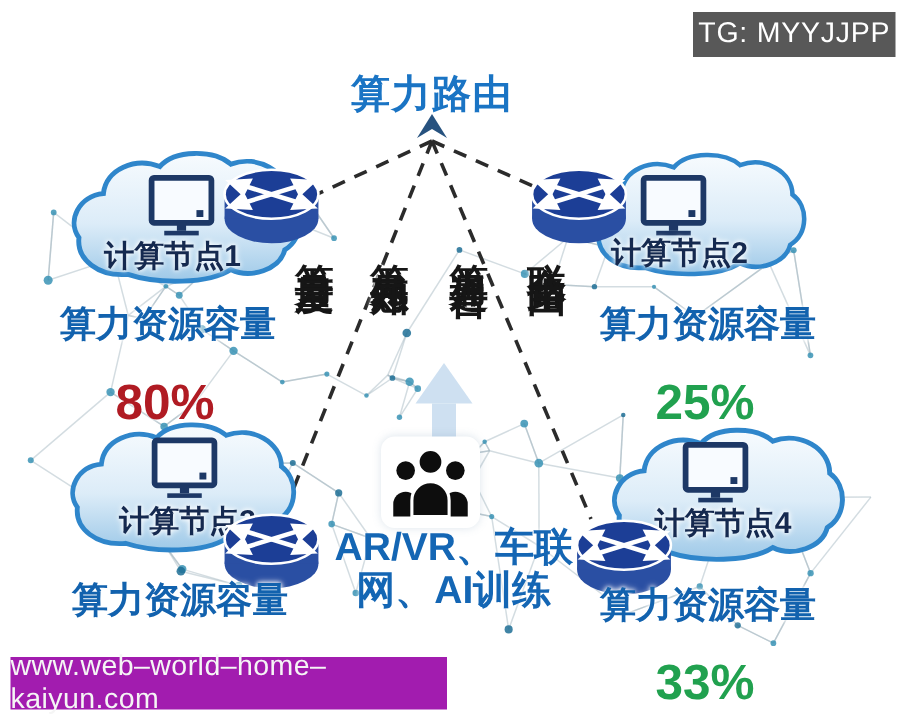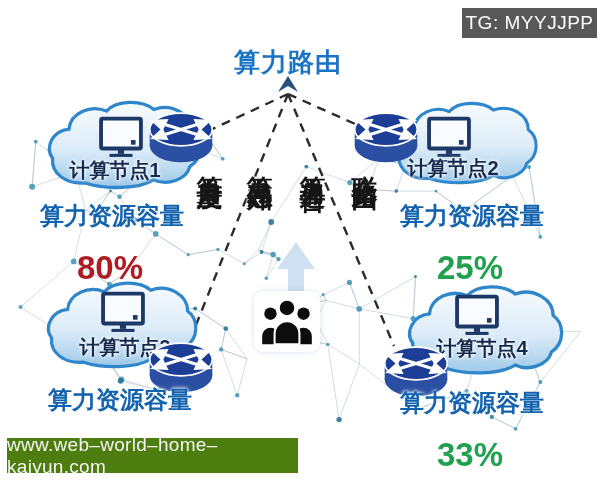--- a/index.html
+++ b/index.html
@@ -16,21 +16,21 @@
     font-size:26px;font-weight:900;color:#1a74c4;letter-spacing:1px;z-index:5;
     text-shadow:0 0 3px rgba(255,255,255,.8);
   }
   .tg-badge{
     position:absolute;left:462px;top:8px;width:135px;height:30px;z-index:10;
     background:#585858;color:#ffffff;font-size:19px;
     display:flex;align-items:center;justify-content:center;letter-spacing:.5px;
   }
   .site-badge{
     position:absolute;left:7px;top:438px;width:291px;height:35px;z-index:10;
-    background:#4d7c0f;color:#f5f5f5;font-size:19px;
+    background:#a21caf;color:#f5f5f5;font-size:19px;
     display:flex;align-items:center;justify-content:center;letter-spacing:.3px;
   }
 
   .pale-arrow{position:absolute;left:277px;top:242px;width:38px;height:95px;z-index:1;opacity:.8;}
   .pale-arrow .head{
     width:0;height:0;margin:0 auto;
     border-left:19px solid transparent;border-right:19px solid transparent;
     border-bottom:27px solid #c2d9ee;
   }
   .pale-arrow .shaft{width:16px;height:68px;margin:0 auto;background:#c2d9ee;}
@@ -439,14 +439,18 @@
         <path d="M2,56 v-10 a10,10 0 0 1 20,0 v10 z"></path>
         <circle cx="52" cy="19" r="7.5"></circle>
         <path d="M42,56 v-10 a10,10 0 0 1 20,0 v10 z"></path>
       </g>
       <g fill="#0d0d0d" stroke="#ffffff" stroke-width="2.5">
         <circle cx="32" cy="12" r="10"></circle>
         <path d="M17,56 v-13 a15,15 0 0 1 30,0 v13 z"></path>
       </g>
     </svg>
   </div>
+  <div class="apps">
+    <div>AR/VR、车联</div>
+    <div>网、AI训练</div>
+  </div>
 
 </div>
 
 </body></html>

